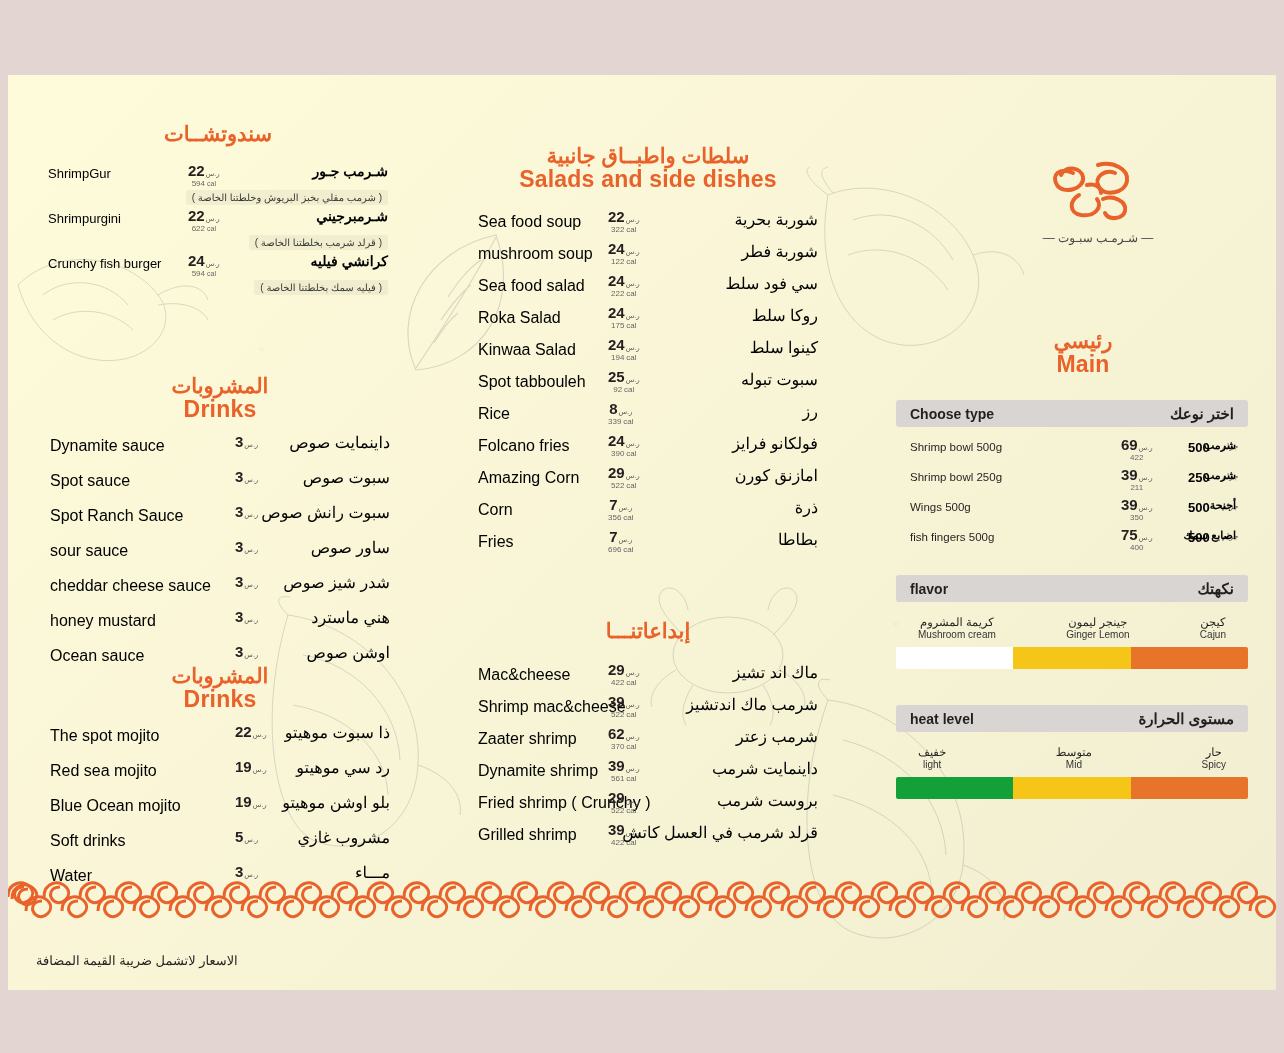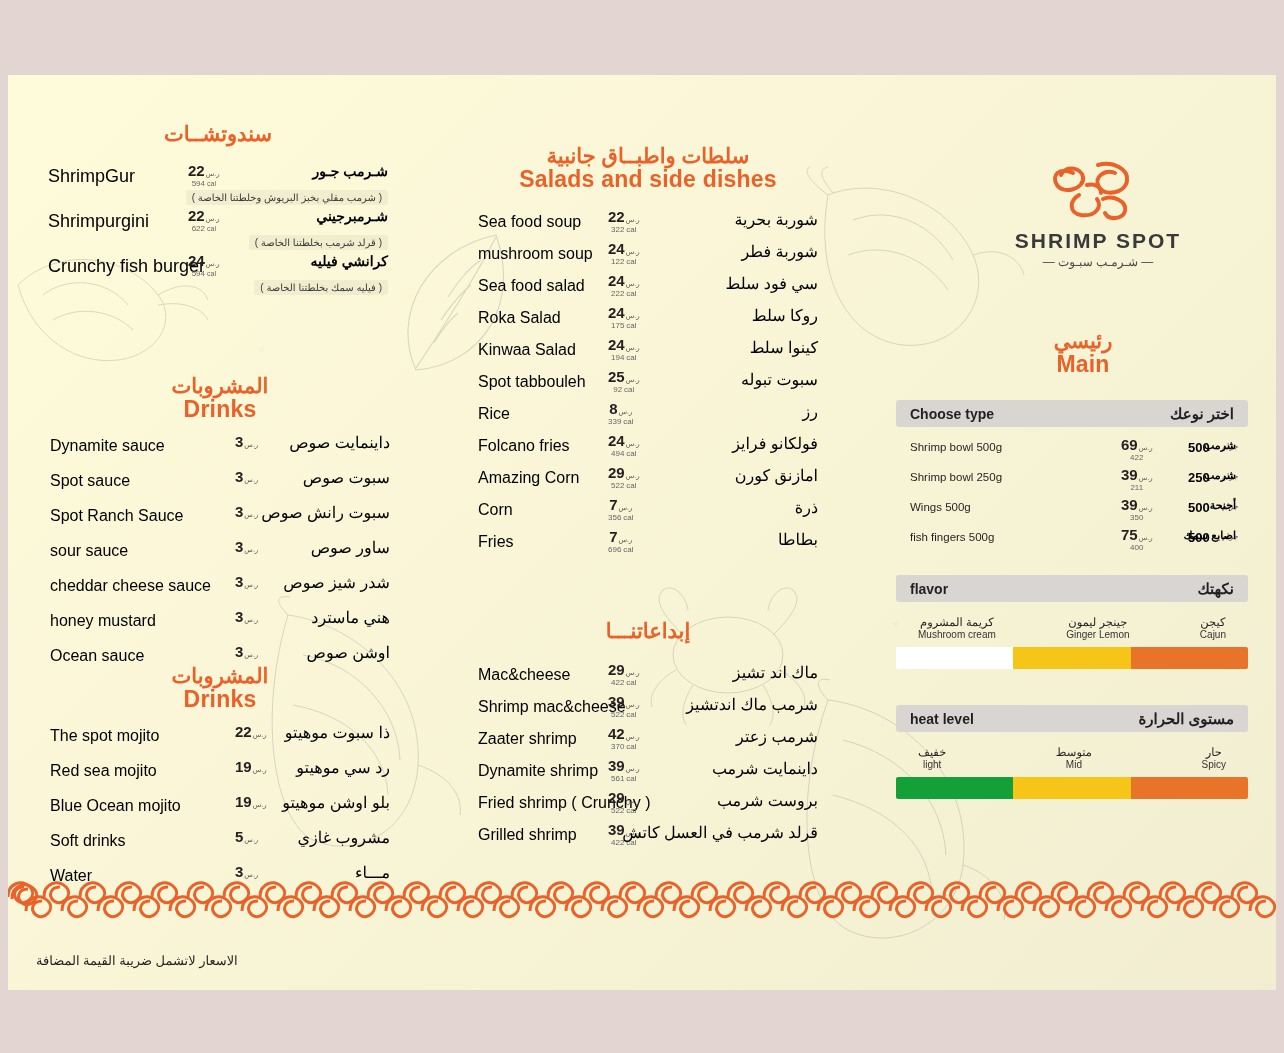--- a/index.html
+++ b/index.html
@@ -85,21 +85,21 @@
     color: #3a3a3a;
     direction: rtl;
     background: rgba(0,0,0,0.045);
     padding: 2px 6px;
     border-radius: 2px;
     white-space: nowrap;
   }
 
   
   .sand-row { position: relative; height: 27px; }
-  .sand-row .en-name { position: absolute; left: 0; top: 3px; font-size: 18px; }
+  .sand-row .en-name { position: absolute; left: 0; top: 3px; font-size: 13px; }
   .sand-row .ar-name { position: absolute; right: 0; top: 0; font-size: 14px; direction: rtl; font-weight: 600;}
   .sand-row .price-block { position: absolute; left: 140px; top: 0; }
   .sand-desc { position: relative; height: 18px; }
   .sand-desc .desc { position: absolute; right: 0; top: 0; }
 
   
   .d-row { position: relative; height: 35px; }
   .d-row .en-name { position: absolute; left: 0; top: 4px; }
   .d-row .ar-name { position: absolute; right: 0; top: 0; }
   .d-row .price-block { position: absolute; left: 185px; top: 1px; }
@@ -386,21 +386,21 @@
           <span class="price-block"><span class="p">25</span><span class="cur">ر.س</span><span class="cal"><b>92</b><b style="margin-left:2px;">cal</b></span></span>
           <span class="ar-name">سبوت تبوله</span>
         </div>
         <div class="m-row">
           <span class="en-name">Rice</span>
           <span class="price-block"><span class="p">8</span><span class="cur">ر.س</span><span class="cal"><b>339</b><b style="margin-left:2px;">cal</b></span></span>
           <span class="ar-name">رز</span>
         </div>
         <div class="m-row">
           <span class="en-name">Folcano fries</span>
-          <span class="price-block"><span class="p">24</span><span class="cur">ر.س</span><span class="cal"><b>494</b><b style="margin-left:2px;">cal</b></span></span>
+          <span class="price-block"><span class="p">24</span><span class="cur">ر.س</span><span class="cal"><b>390</b><b style="margin-left:2px;">cal</b></span></span>
           <span class="ar-name">فولكانو فرايز</span>
         </div>
         <div class="m-row">
           <span class="en-name">Amazing Corn</span>
           <span class="price-block"><span class="p">29</span><span class="cur">ر.س</span><span class="cal"><b>522</b><b style="margin-left:2px;">cal</b></span></span>
           <span class="ar-name">امازنق كورن</span>
         </div>
         <div class="m-row">
           <span class="en-name">Corn</span>
           <span class="price-block"><span class="p">7</span><span class="cur">ر.س</span><span class="cal"><b>356</b><b style="margin-left:2px;">cal</b></span></span>
@@ -424,21 +424,21 @@
           <span class="price-block"><span class="p">29</span><span class="cur">ر.س</span><span class="cal"><b>422</b><b style="margin-left:2px;">cal</b></span></span>
           <span class="ar-name">ماك اند تشيز</span>
         </div>
         <div class="m-row">
           <span class="en-name">Shrimp mac&amp;cheese</span>
           <span class="price-block"><span class="p">39</span><span class="cur">ر.س</span><span class="cal"><b>522</b><b style="margin-left:2px;">cal</b></span></span>
           <span class="ar-name">شرمب ماك اندتشيز</span>
         </div>
         <div class="m-row">
           <span class="en-name">Zaater shrimp</span>
-          <span class="price-block"><span class="p">42</span><span class="cur">ر.س</span><span class="cal"><b>370</b><b style="margin-left:2px;">cal</b></span></span>
+          <span class="price-block"><span class="p">62</span><span class="cur">ر.س</span><span class="cal"><b>370</b><b style="margin-left:2px;">cal</b></span></span>
           <span class="ar-name">شرمب زعتر</span>
         </div>
         <div class="m-row">
           <span class="en-name">Dynamite shrimp</span>
           <span class="price-block"><span class="p">39</span><span class="cur">ر.س</span><span class="cal"><b>561</b><b style="margin-left:2px;">cal</b></span></span>
           <span class="ar-name">داينمايت شرمب</span>
         </div>
         <div class="m-row">
           <span class="en-name">Fried shrimp ( Crunchy )</span>
           <span class="price-block"><span class="p">29</span><span class="cur">ر.س</span><span class="cal"><b>522</b><b style="margin-left:2px;">cal</b></span></span>
@@ -455,21 +455,20 @@
     <div class="logo-wrap" style="left:960px;top:80px;width:260px;">
       <svg width="110" height="70" viewBox="0 0 110 70">
         <g fill="none" stroke="#e8622a" stroke-width="4" stroke-linecap="round">
           <path d="M30,18 C16,12 8,20 14,30 C20,40 42,34 40,22 C38,12 22,10 18,20"></path>
           <path d="M55,10 C70,6 86,14 84,26 C82,38 62,42 56,32 C50,22 62,14 72,18"></path>
           <path d="M36,40 C26,46 26,58 38,60 C52,62 60,52 54,44"></path>
           <path d="M60,44 C70,40 84,46 82,56 C80,64 66,66 62,58"></path>
           <path d="M44,30 C52,28 58,32 58,38"></path>
         </g>
       </svg>
-      <div class="logo-name">SHRIMP SPOT</div>
       <div class="logo-ar">— شـرمـب سبـوت —</div>
     </div>
 
     <div class="sec-head" style="position:absolute;left:960px;top:255px;width:230px;">
       <div class="ar">رئيسي</div>
       <div class="en">Main</div>
     </div>
 
     <div class="col" style="left:888px;top:325px;width:352px;">
       <div class="panel-bar">

